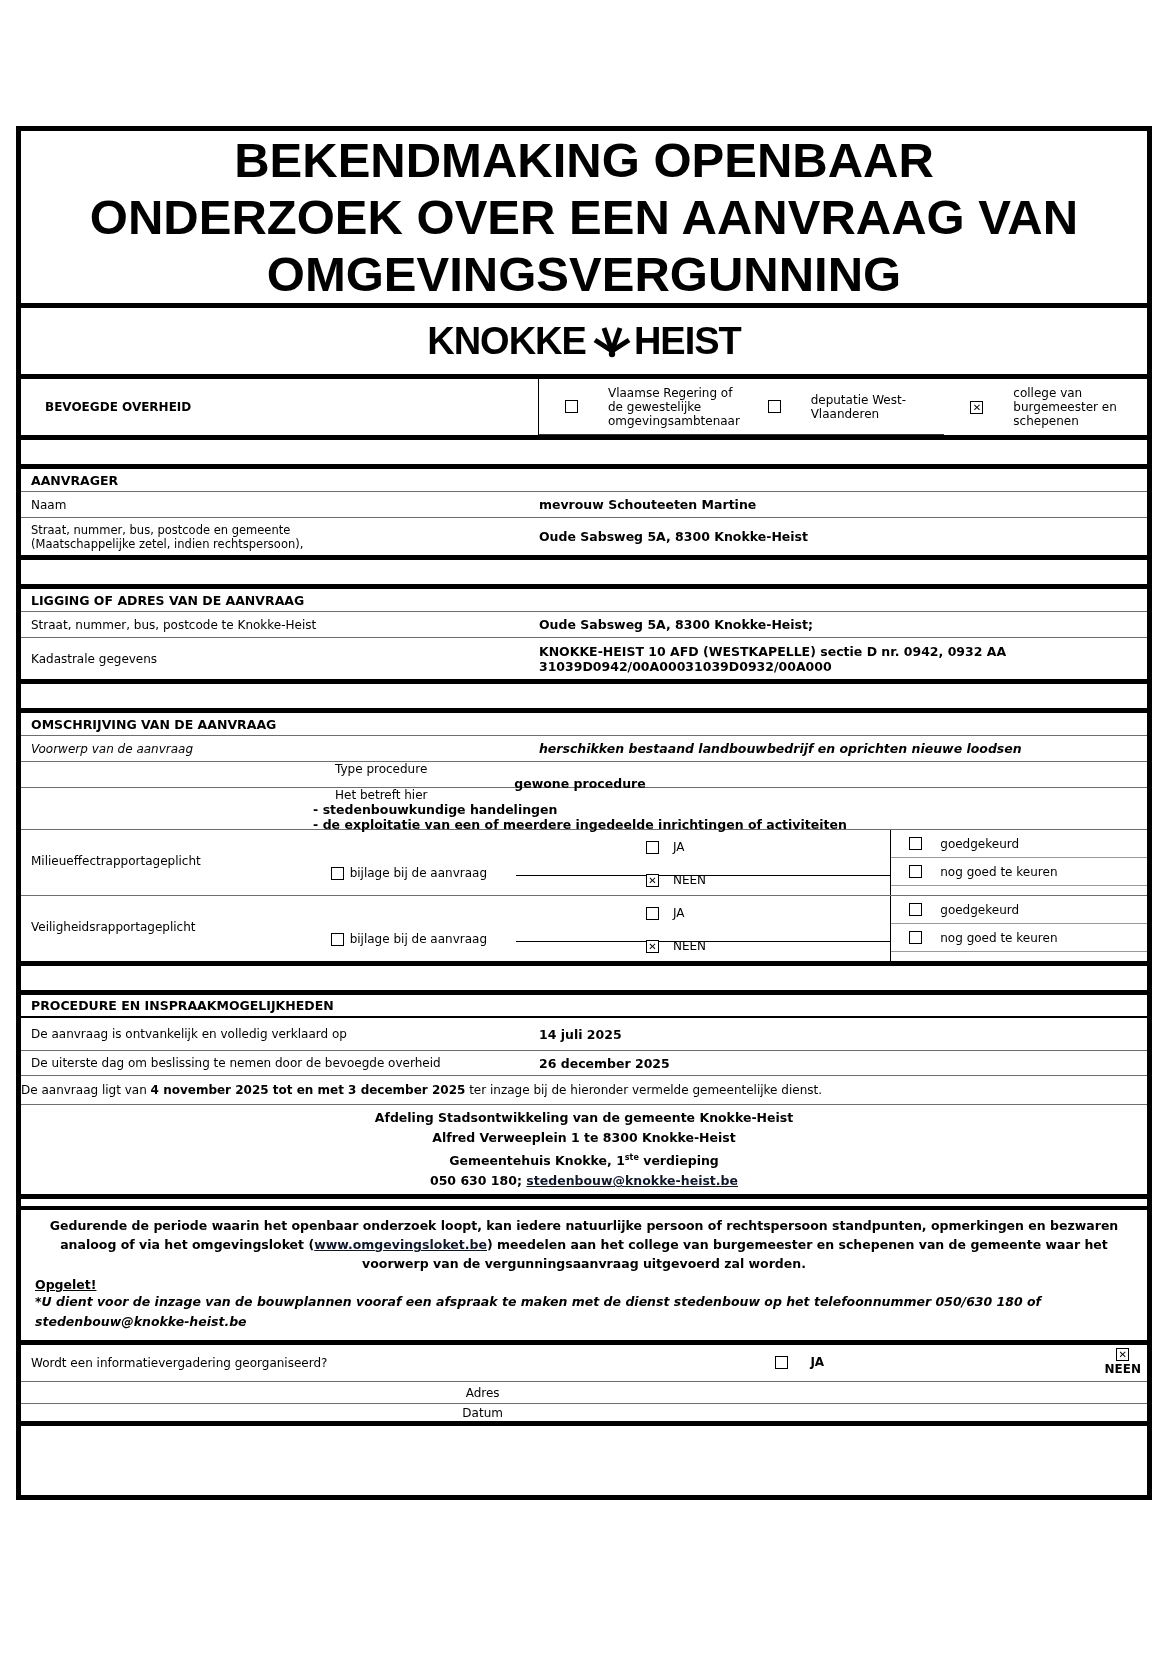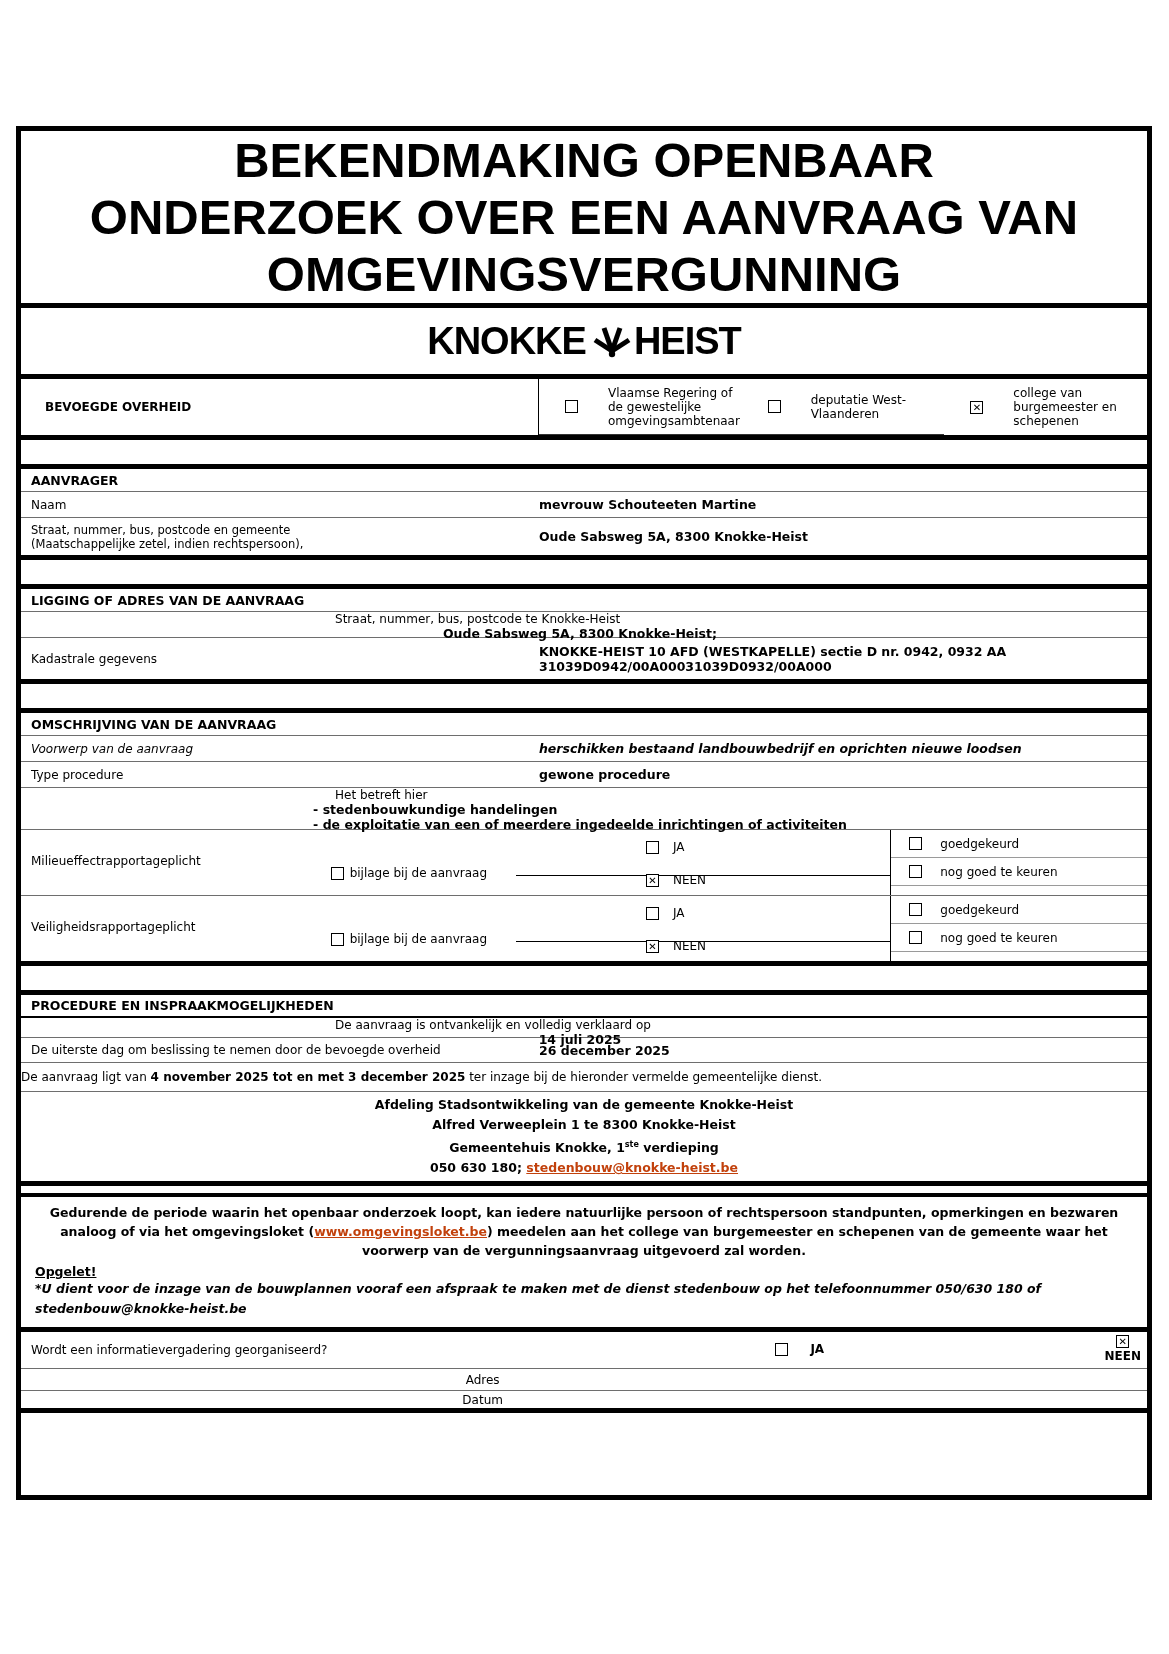--- a/index.html
+++ b/index.html
@@ -50,21 +50,21 @@
   
   .center-row{flex:none;display:flex;align-items:center;justify-content:flex-start;font-size:12px;
               text-align:center;box-sizing:border-box;}
   .dienst{flex:none;text-align:center;font-weight:bold;font-size:12.5px;line-height:20px;padding:3px 0;}
   .gap7{height:7px;flex:none;}
   .parabox{flex:none;border-top:4px solid #000;border-bottom:5px solid #000;padding:6px 14px 8px 14px;
            font-size:12.5px;font-weight:bold;box-sizing:border-box;}
   .para-c{text-align:center;line-height:19px;}
   .opgelet{text-decoration:underline;margin-top:4px;}
   .itpara{font-style:italic;line-height:20px;}
-  .link{color:#c2410c;text-decoration:underline;cursor:pointer;}
+  .link{color:#0f172a;text-decoration:underline;cursor:pointer;}
   
   .verg{height:36px;flex:none;position:relative;font-size:12px;}
   .verg .vlab{position:absolute;left:10px;top:11px;}
   .verg .vja{position:absolute;left:67%;top:10px;display:flex;align-items:center;gap:22px;font-weight:bold;}
   .verg .vneen{position:absolute;right:6px;top:2px;text-align:center;font-weight:bold;font-size:12px;line-height:15px;}
   .clabel{width:82%;text-align:center;font-size:12px;flex:none;}
   .filler{flex:1;}
   sup{font-size:8px;}
 </style>
 </head>
@@ -124,40 +124,40 @@
       <div class="lab small">
         <div>Straat, nummer, bus, postcode en gemeente</div>
         <div>(Maatschappelijke zetel, indien rechtspersoon),</div>
       </div>
       <div class="val">Oude Sabsweg 5A, 8300 Knokke-Heist</div>
     </div>
 
     <div class="spacer"></div>
 
     <div class="hdr thinb">LIGGING OF ADRES VAN DE AANVRAAG</div>
-    <div class="row thinb" style="height:26px;flex-direction:column;">
+    <div class="row thinb" style="height:26px;">
       <div class="lab">Straat, nummer, bus, postcode te Knokke-Heist</div>
       <div class="val">Oude Sabsweg 5A, 8300 Knokke-Heist;</div>
     </div>
     <div class="row thickb" style="height:46px;">
       <div class="lab">Kadastrale gegevens</div>
       <div class="val">
         <div>KNOKKE-HEIST 10 AFD (WESTKAPELLE) sectie D nr. 0942, 0932  AA</div>
         <div>31039D0942/00A00031039D0932/00A000</div>
       </div>
     </div>
 
     <div class="spacer"></div>
 
     <div class="hdr thinb">OMSCHRIJVING VAN DE AANVRAAG</div>
     <div class="row thinb" style="height:26px;font-style:italic;">
       <div class="lab">Voorwerp van de aanvraag</div>
       <div class="val">herschikken bestaand landbouwbedrijf en oprichten nieuwe loodsen</div>
     </div>
-    <div class="row thinb" style="height:26px;">
+    <div class="row thinb" style="height:26px;flex-direction:column;">
       <div class="lab">Type procedure</div>
       <div class="val">gewone procedure</div>
     </div>
     <div class="row thinb" style="height:42px;flex-direction:column;">
       <div class="lab">Het betreft hier</div>
       <div class="val">
         <div>- stedenbouwkundige handelingen</div>
         <div>- de exploitatie van een of meerdere ingedeelde inrichtingen of activiteiten</div>
       </div>
     </div>
@@ -212,21 +212,21 @@
         <div class="rcell">
           <span class="cb"></span>
           <span>nog goed te keuren</span>
         </div>
       </div>
     </div>
 
     <div class="spacer"></div>
 
     <div class="hdr medb">PROCEDURE EN INSPRAAKMOGELIJKHEDEN</div>
-    <div class="row thinb" style="height:20px;flex-direction:column;">
+    <div class="row thinb" style="height:33px;">
       <div class="lab">De aanvraag is ontvankelijk en volledig verklaard op</div>
       <div class="val">14 juli 2025</div>
     </div>
     <div class="row thinb" style="height:25px;">
       <div class="lab">De uiterste dag om beslissing te nemen door de bevoegde overheid</div>
       <div class="val">26 december 2025</div>
     </div>
     <div class="center-row thinb" style="height:29px;">
       <span>
         <span>De aanvraag ligt van </span><b>4 november 2025 tot en met 3 december 2025</b><span> ter inzage bij de hieronder vermelde gemeentelijke dienst.</span>

